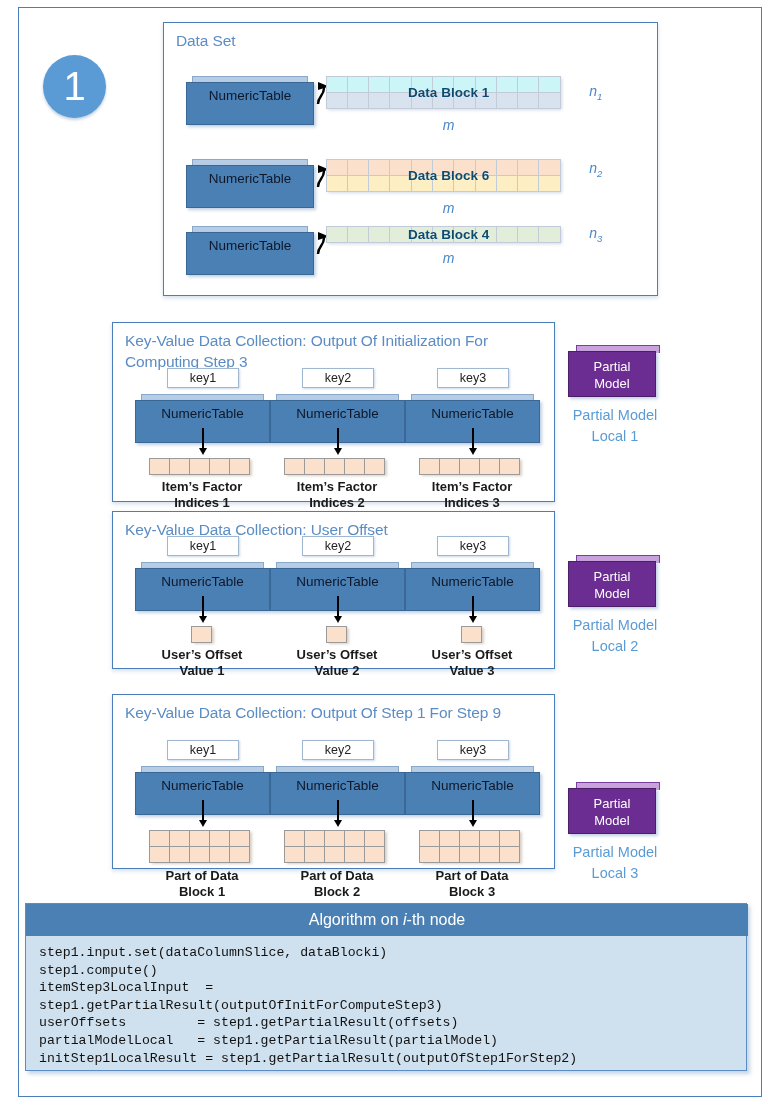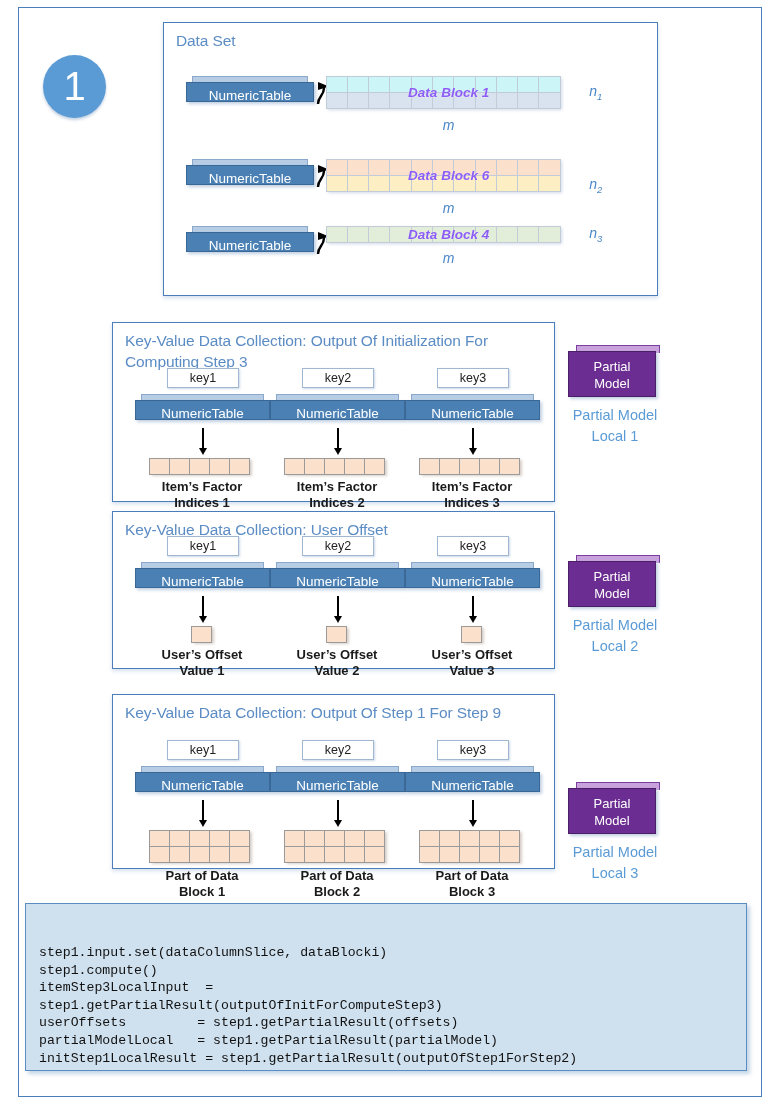--- a/index.html
+++ b/index.html
@@ -74,24 +74,24 @@
     position: absolute;
     left: 6px; top: 0;
     width: 116px; height: 9px;
     background: #b7cde6;
     border: 1px solid #8aa9ca;
     border-bottom: none;
   }
   .nt .body {
     position: absolute;
     left: 0; top: 6px;
-    width: 128px; height: 20px;
+    width: 128px; height: 43px;
     background: #4a80b4;
     border: 1px solid #3a6896;
-    color: #ffffff;
+    color: #0f172a;
     font-size: 13.5px;
     line-height: 26px;
     text-align: center;
     box-shadow: 2px 2px 3px rgba(150,175,205,0.6);
   }
   .nt.wide { width: 135px; }
   .nt.wide .tab { width: 123px; }
   .nt.wide .body { width: 135px; }
 
   
@@ -103,24 +103,23 @@
   }
   .dbrow { display: flex; }
   .dbcell {
     border: 1px solid #c2cbd8;
     margin: -0.5px;
   }
   .db-label {
     position: absolute;
     font-size: 13.5px;
     font-weight: bold;
-    color: #8b5cf6;
+    color: #0c4a6e;
     white-space: nowrap;
     text-shadow: 0 0 1px rgba(255,255,255,0.9);
-    font-style: italic;
   }
   .m-label {
     position: absolute;
     color: #4a86c8;
     font-size: 14px;
     font-style: italic;
     text-align: center;
   }
   .n-label {
     position: absolute;
@@ -328,21 +327,21 @@
           <div class="dbcell" style="width: 22.3px; height: 17px; background: rgb(253, 238, 196);"></div>
           <div class="dbcell" style="width: 22.3px; height: 17px; background: rgb(253, 238, 196);"></div>
           <div class="dbcell" style="width: 22.3px; height: 17px; background: rgb(253, 238, 196);"></div>
           <div class="dbcell" style="width: 22.3px; height: 17px; background: rgb(253, 238, 196);"></div>
           <div class="dbcell" style="width: 22.3px; height: 17px; background: rgb(253, 238, 196);"></div>
           <div class="dbcell" style="width: 22.3px; height: 17px; background: rgb(253, 238, 196);"></div>
           <div class="dbcell" style="width: 22.3px; height: 17px; background: rgb(253, 238, 196);"></div>
         </div>
       </div>
       <div class="db-label" style="left: 448.65px; top: 168px; transform: translateX(-50%);">Data Block 6</div>
-      <div class="n-label" style="left: 589.3px; top: 176px;"><i>n</i><sub>2</sub></div>
+      <div class="n-label" style="left: 589.3px; top: 160px;"><i>n</i><sub>2</sub></div>
       <div class="m-label" style="left: 326px; top: 200px; width: 245.3px;">m</div>
       <div class="nt" style="left: 186px; top: 226px;">
         <div class="tab"></div>
         <div class="body">NumericTable</div>
       </div>
       <div class="hook" style="left: 314px; top: 228px; width: 18px; height: 30px;"><svg width="18" height="30" viewBox="0 0 18 30">
           <path d="M4 26 C4 18, 10 18, 10 10 L10 7" stroke="#000" stroke-width="2.4" fill="none"></path>
           <path d="M4 4 L15 8.5 L4 12 Z" fill="#000"></path>
         </svg></div>
       <div class="datablock" style="left: 326px; top: 226px;">
@@ -563,20 +562,23 @@
       <div class="pm" style="left: 568px; top: 782px;">
         <div class="pmtab"></div>
         <div class="pmbody" style="white-space: pre-line;">Partial
 Model</div>
       </div>
       <div class="pm-cap" style="left: 550px; top: 842px; white-space: pre-line;">Partial Model
 Local 3</div>
     </div>
 
   <div class="algo-box">
+    <div class="algo-header">
+      <span>Algorithm on </span><i>i</i><span>-th node</span>
+    </div>
     <div class="algo-code">step1.input.set(dataColumnSlice, dataBlocki)
 step1.compute()
 itemStep3LocalInput  =
 step1.getPartialResult(outputOfInitForComputeStep3)
 userOffsets         = step1.getPartialResult(offsets)
 partialModelLocal   = step1.getPartialResult(partialModel)
 initStep1LocalResult = step1.getPartialResult(outputOfStep1ForStep2)</div>
   </div>
 
 </div>

